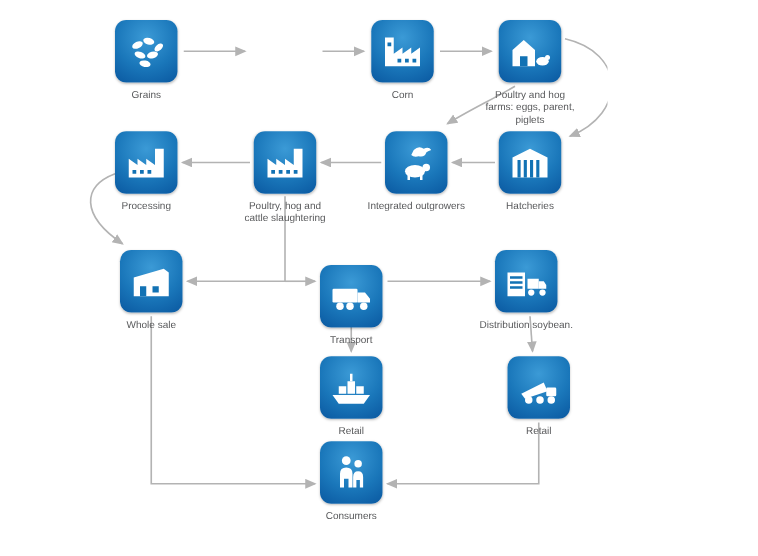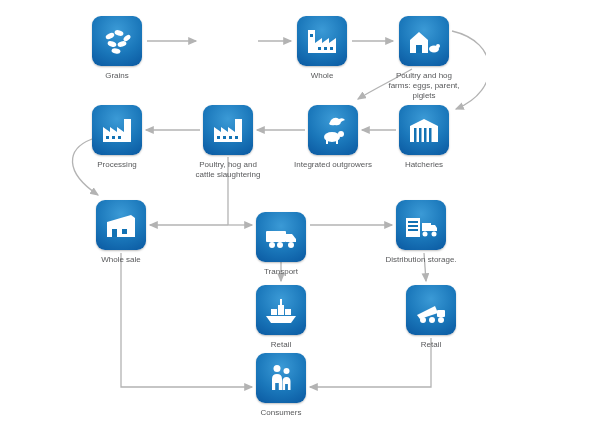--- a/index.html
+++ b/index.html
@@ -75,21 +75,21 @@
       <svg viewBox="0 0 36 36">
         <path fill="#ffffff" d="M32,30 V15 l-7,5 v-5 l-7,5 v-5 l-7,5 V7 H4 v23 z"></path>
         <g fill="#1272b4">
           <rect x="6" y="11" width="3" height="3"></rect>
             <rect x="14" y="24" width="3" height="3"></rect>
             <rect x="20" y="24" width="3" height="3"></rect>
             <rect x="26" y="24" width="3" height="3"></rect>
         </g>
       </svg>
     </div>
-    <div class="label">Whole</div>
+    <div class="label">Corn</div>
   </div>
 
   <div class="node" style="left:399px;top:16px">
     <div class="tile">
       <svg viewBox="0 0 36 36">
         <path fill="#ffffff" d="M4,30 V17 L13,9 L22,17 V30 Z"></path>
         <rect fill="#1272b4" x="10" y="22" width="6" height="8"></rect>
         <ellipse fill="#ffffff" cx="28" cy="26" rx="5" ry="3.4"></ellipse>
         <circle fill="#ffffff" cx="32" cy="23" r="2"></circle>
       </svg>
@@ -194,21 +194,21 @@
           <circle cx="22" cy="27" r="2.5"></circle>
             <circle cx="31" cy="27" r="2.5"></circle>
         </g>
         <g fill="#1272b4">
           <rect x="5" y="14" width="10" height="2"></rect>
             <rect x="5" y="18" width="10" height="2"></rect>
             <rect x="5" y="22" width="10" height="2"></rect>
         </g>
       </svg>
     </div>
-    <div class="label">Distribution storage.</div>
+    <div class="label">Distribution soybean.</div>
   </div>
 
   <div class="node" style="left:256px;top:285px">
     <div class="tile">
       <svg viewBox="0 0 36 36">
         <g fill="#ffffff">
           <path d="M3,24 h30 l-5,7 H8 Z"></path>
           <rect x="8" y="17" width="6" height="6"></rect>
           <rect x="15" y="13" width="6" height="10"></rect>
           <rect x="22" y="17" width="6" height="6"></rect>

